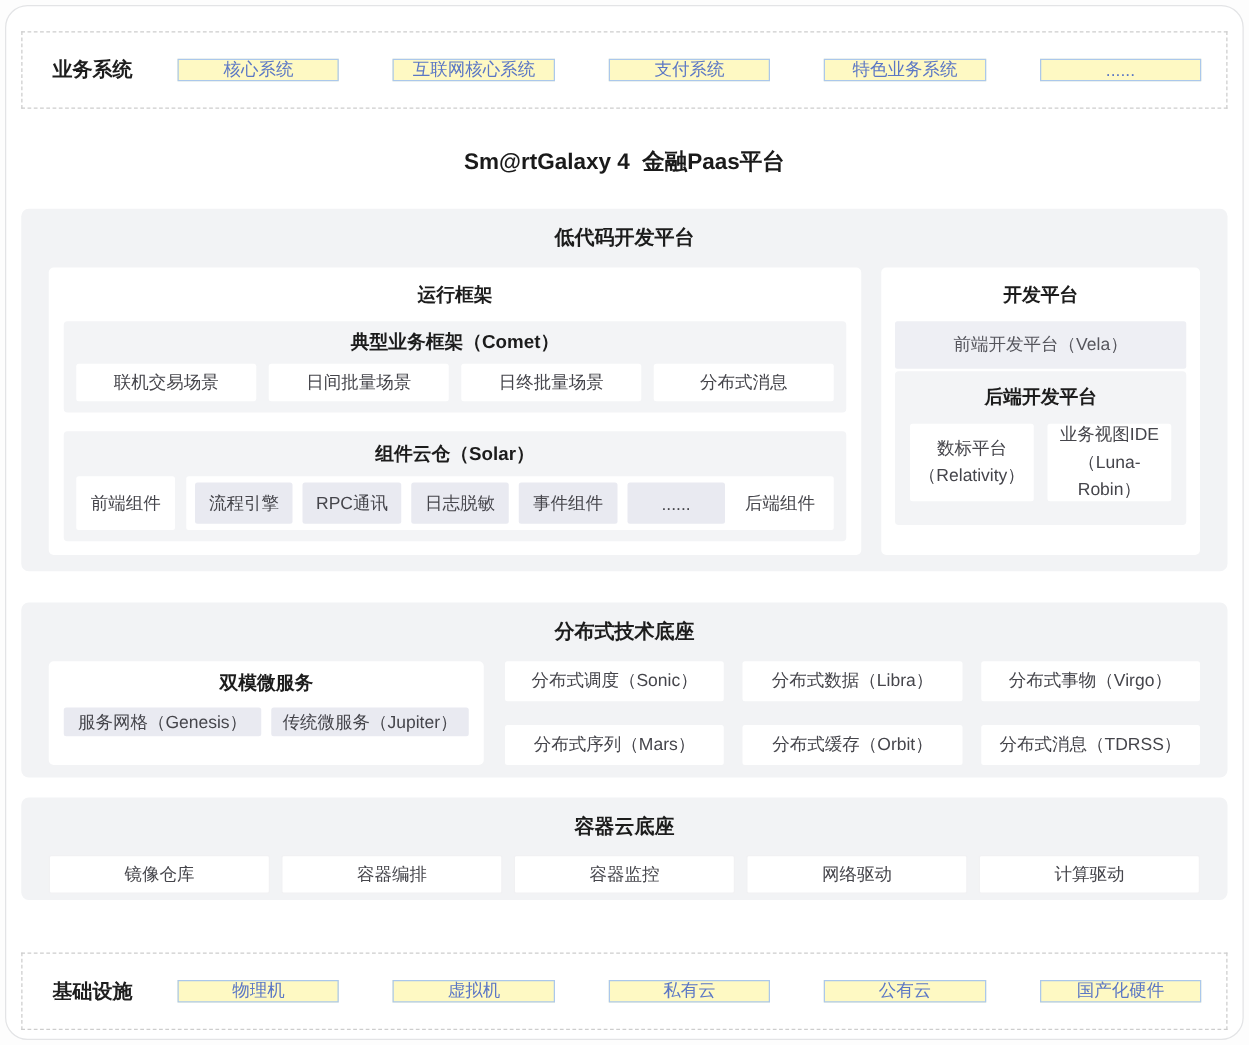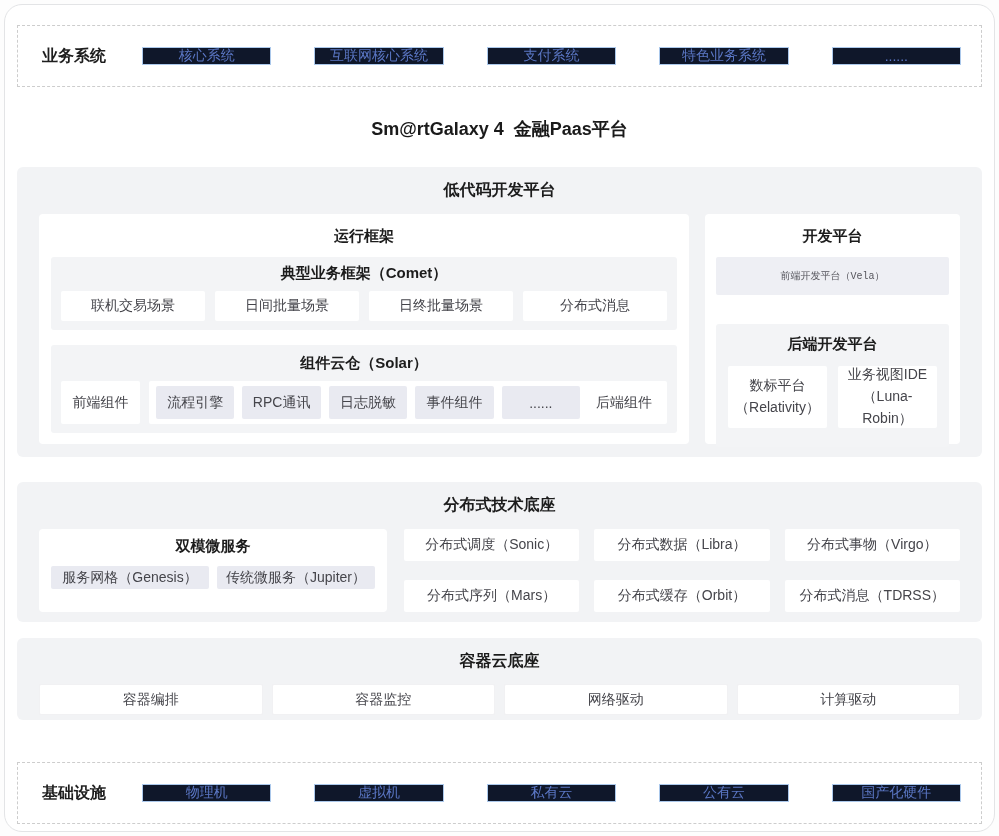--- a/index.html
+++ b/index.html
@@ -3,21 +3,21 @@
 <meta charset="utf-8">
 <style>
   * { margin:0; padding:0; box-sizing:border-box; }
   html,body { width:999px; height:836px; background:#fdfdfd; font-family:"Liberation Sans", sans-serif; color:#1e1e1e; }
   .canvas { position:absolute; inset:4px; background:#fff; border:1px solid #e3e4e6; border-radius:18px; padding:20px 12px; overflow:hidden; }
 
   
   .dashed-bar { border:1px dashed #cdcdcd; height:62px; display:flex; align-items:center; padding:0 20px 0 24px; background:#fff; }
   .bar-label { font-size:16px; font-weight:bold; color:#1e1e1e; margin-right:4px; white-space:nowrap; }
   .bar-boxes { flex:1; display:flex; gap:11px; }
-  .blue-box { flex:1; height:18px; background:#0f172a; border:1px solid #abc8eb; display:flex; align-items:center; justify-content:center; font-size:14px; color:#5b77c5;margin-left:32px; }
+  .blue-box { flex:1; height:18px; background:#fef9c3; border:1px solid #abc8eb; display:flex; align-items:center; justify-content:center; font-size:14px; color:#5b77c5;margin-left:32px; }
 
   
   .main-title { text-align:center; font-size:18px; font-weight:bold; margin:30px 0 26px; white-space:pre; color:#1a1a1a; }
 
   
   .gray-section { background:#f2f3f5; border-radius:6px; padding:13px 22px 12px; }
   .section-title { text-align:center; font-size:16px; font-weight:bold; margin-bottom:13px; color:#1c1c1c; }
 
   
   .lowcode { height:290px; }
@@ -31,21 +31,21 @@
   .box-row { display:flex; gap:10px; }
   .wbox { flex:1; height:30px; background:#fff; border-radius:2px; display:flex; align-items:center; justify-content:center; font-size:14px; color:#45454b; }
   .solar { padding:9px 10px; }
   .solar-row { display:flex; gap:9px; height:43px; }
   .solar-left { width:79px; background:#fff; border-radius:2px; display:flex; align-items:center; justify-content:center; font-size:14px; color:#45454b; }
   .solar-strip { flex:1; background:#fff; border-radius:2px; display:flex; align-items:center; gap:8px; padding:5px 7px; }
   .chip { background:#e9eaf1; border-radius:2px; height:33px; flex:1; display:flex; align-items:center; justify-content:center; font-size:14px; color:#45454b; }
   .strip-label { width:72px; text-align:center; font-size:14px; color:#45454b; }
 
   .devplat-card { width:255px; padding:0 11px; }
-  .vela-chip { height:38px; background:#eeeff4; border-radius:2px; display:flex; align-items:center; justify-content:center; font-size:10px; color:#55555c; margin-bottom:29px;font-family:Liberation Mono, monospace; }
+  .vela-chip { height:38px; background:#eeeff4; border-radius:2px; display:flex; align-items:center; justify-content:center; font-size:14px; color:#55555c; margin-bottom:2px; }
   .backend { padding:11px 12px 12px; height:123px; }
   .backend .sub-title { margin-bottom:12px; }
   .backend-row { display:flex; gap:11px; }
   .wbox-2line { flex:1; height:62px; background:#fff; border-radius:2px; display:flex; flex-direction:column; align-items:center; justify-content:center; font-size:14px; color:#45454b; line-height:1.55; text-align:center; }
 
   
   .distributed { height:140px; margin-top:25px; }
   .dist-body { display:flex; gap:17px; height:83px; }
   .dual-card { width:348px; padding:0 12px; }
   .dual-card .card-title { padding:8px 0 10px; }
@@ -151,20 +151,21 @@
         <div class="wbox">分布式序列（Mars）</div>
         <div class="wbox">分布式缓存（Orbit）</div>
         <div class="wbox">分布式消息（TDRSS）</div>
       </div>
     </div>
   </section>
 
   <section class="gray-section containercloud">
     <div class="section-title">容器云底座</div>
     <div class="container-row">
+      <div class="wbox">镜像仓库</div>
       <div class="wbox">容器编排</div>
       <div class="wbox">容器监控</div>
       <div class="wbox">网络驱动</div>
       <div class="wbox">计算驱动</div>
     </div>
   </section>
 
   <div class="dashed-bar bottom-bar">
     <span class="bar-label">基础设施</span>
     <div class="bar-boxes">

